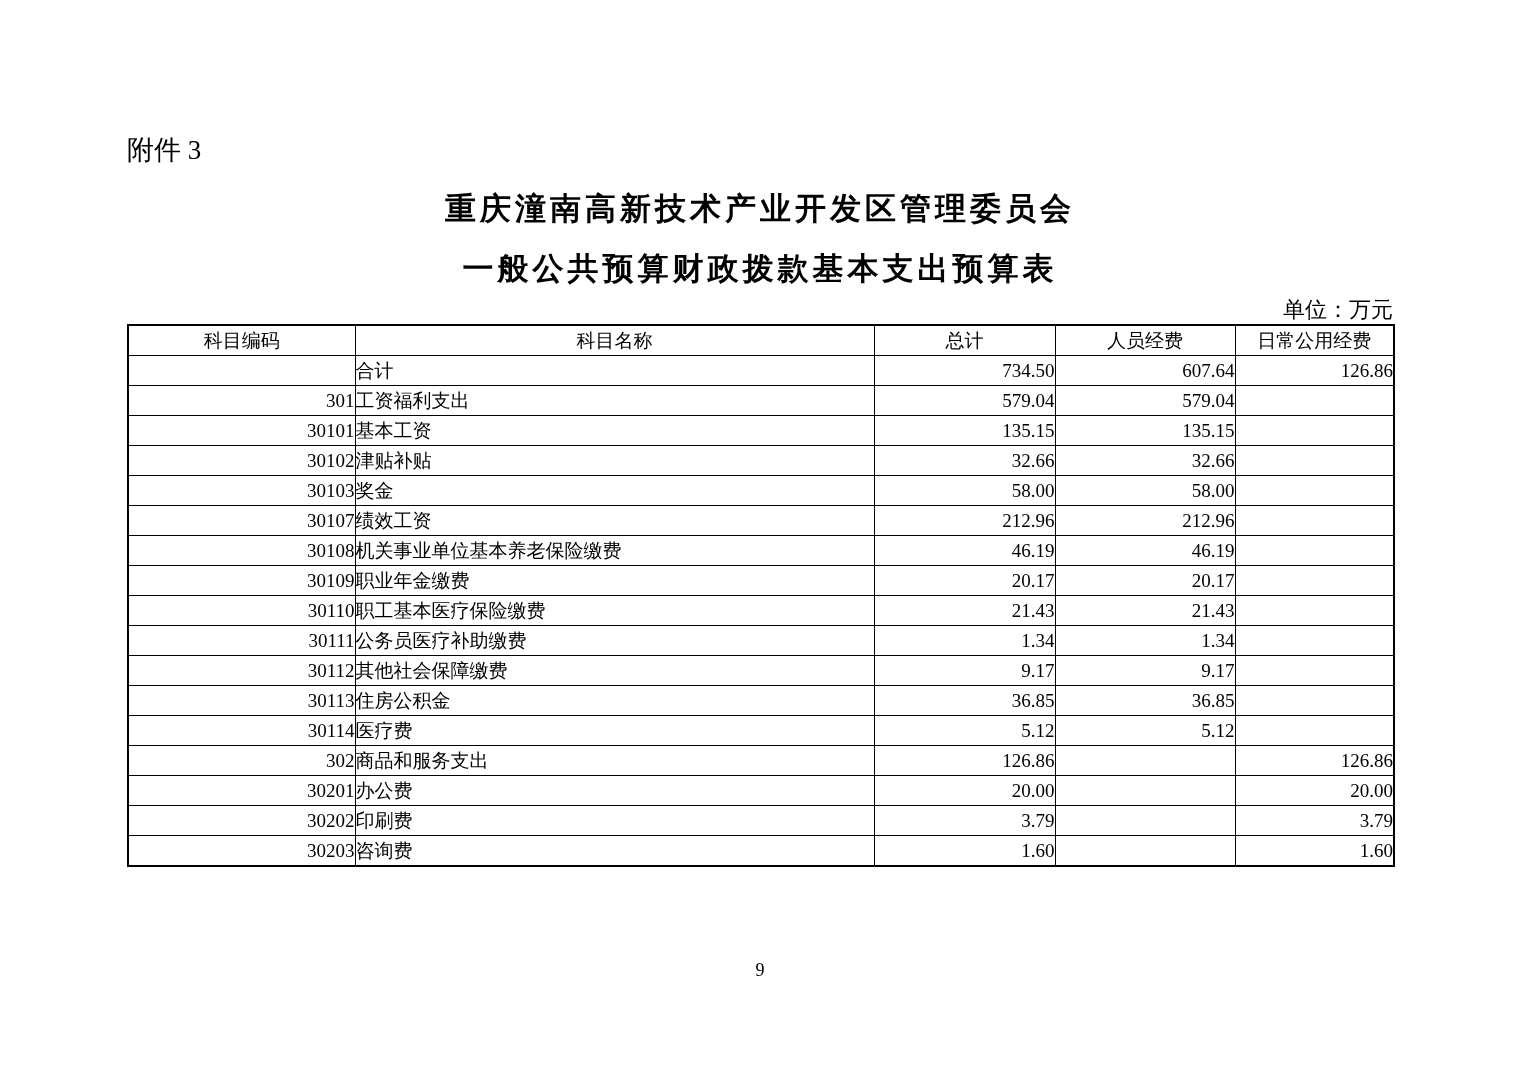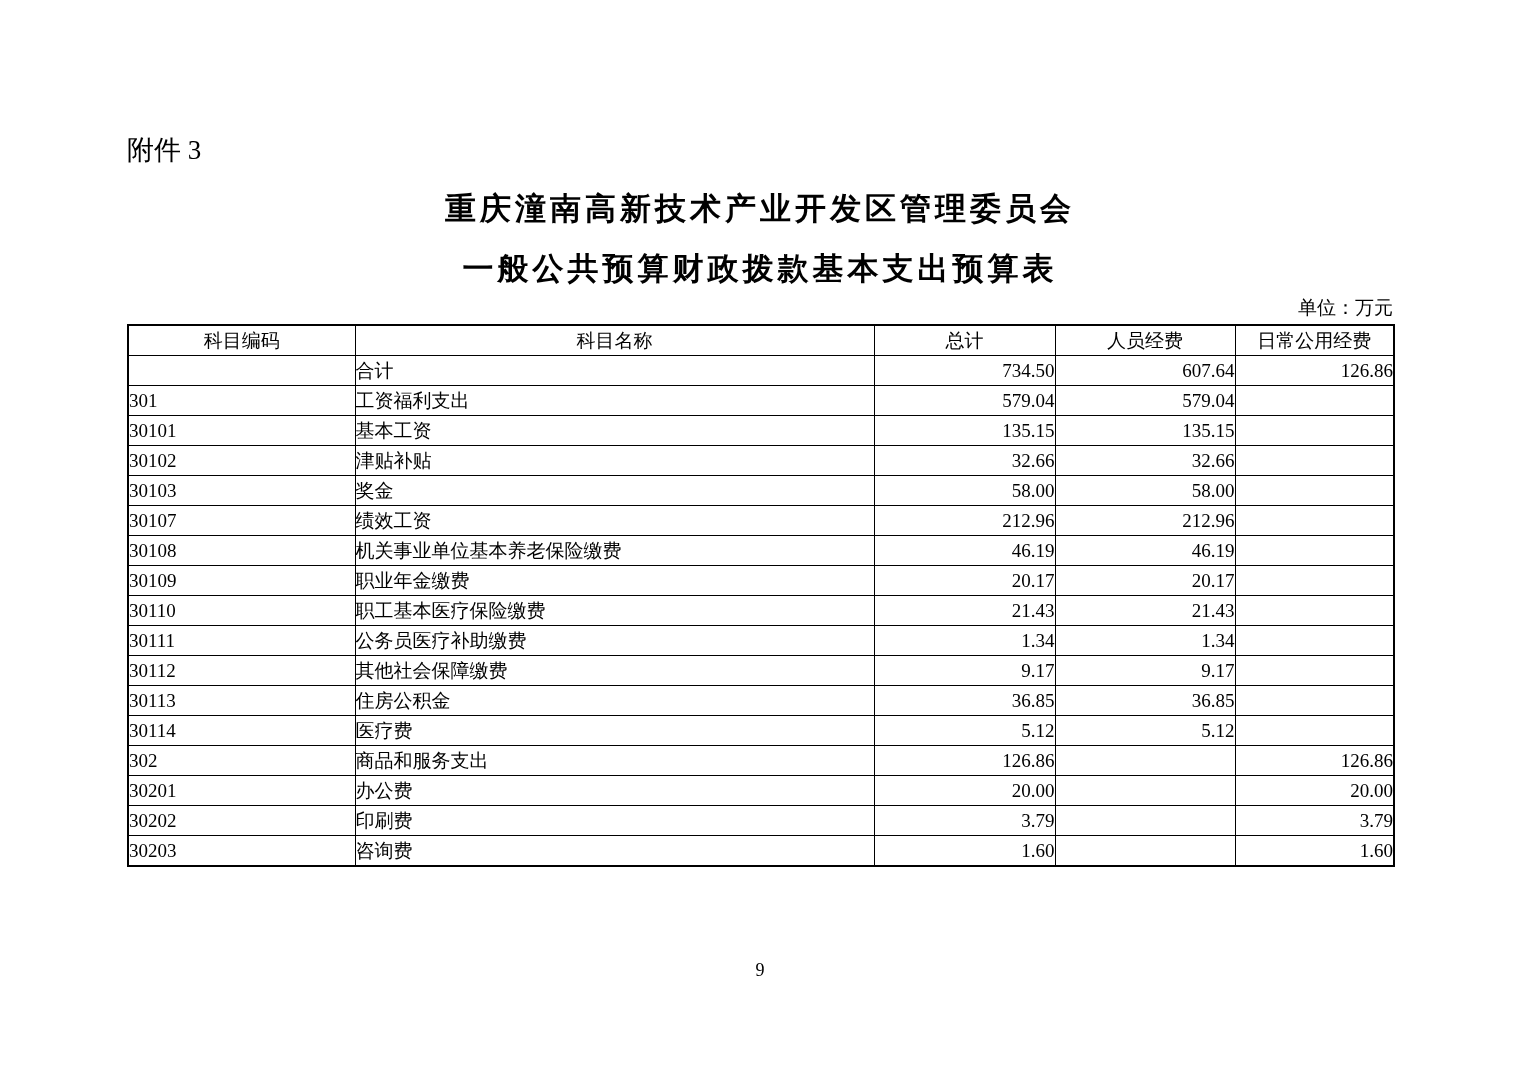--- a/index.html
+++ b/index.html
@@ -33,21 +33,21 @@
     font-weight: bold;
     font-size: 31px;
     letter-spacing: 4px;
   }
   .doc-title.line1 { top: 188px; }
   .doc-title.line2 { top: 248px; }
   .unit-note {
     position: absolute;
     right: 127px;
     top: 295px;
-    font-size: 19px;
+    font-size: 22px;
   }
   table.budget {
     position: absolute;
     left: 127px;
     top: 324px;
     width: 1266px;
     border-collapse: collapse;
     table-layout: fixed;
     border: 2px solid #000;
   }
@@ -58,21 +58,21 @@
     font-weight: normal;
     padding: 0;
     height: 29px;
     overflow: hidden;
     white-space: nowrap;
   }
   table.budget thead th {
     text-align: center;
     vertical-align: middle;
   }
-  td.code { text-align: left; padding-left: 9px; }
+  td.code { text-align: right; padding-left: 9px; }
   td.code.ind { }
   td.name { text-align: left; padding-left: 9px; }
   td.name.ind { }
   td.name.center { text-align: left; padding-left: 0; }
   td.num { text-align: right; padding-right: 10px; }
   .page-number {
     position: absolute;
     left: 0;
     width: 1520px;
     top: 960px;

